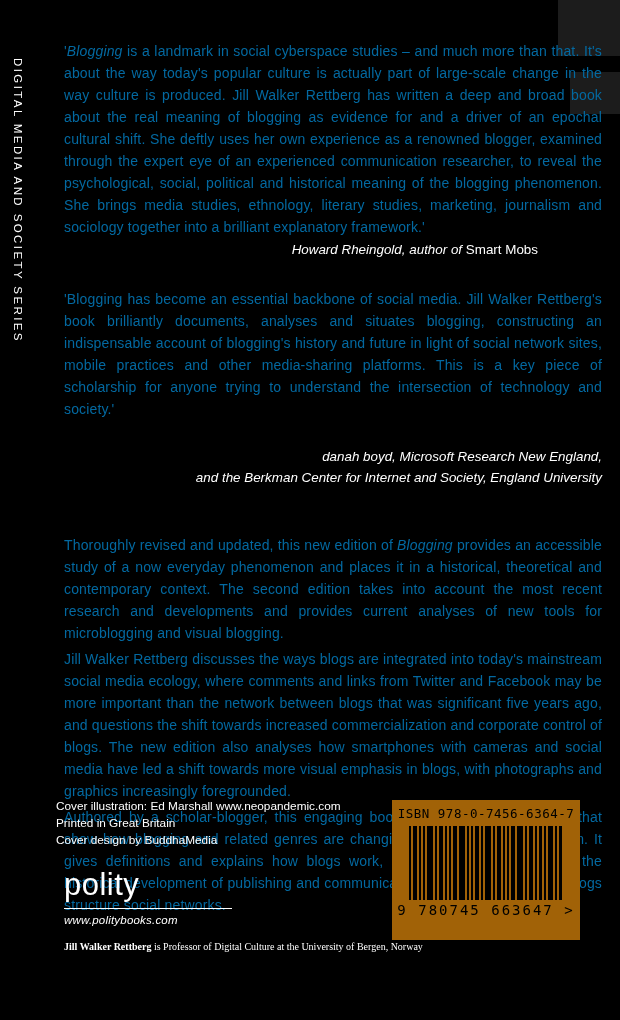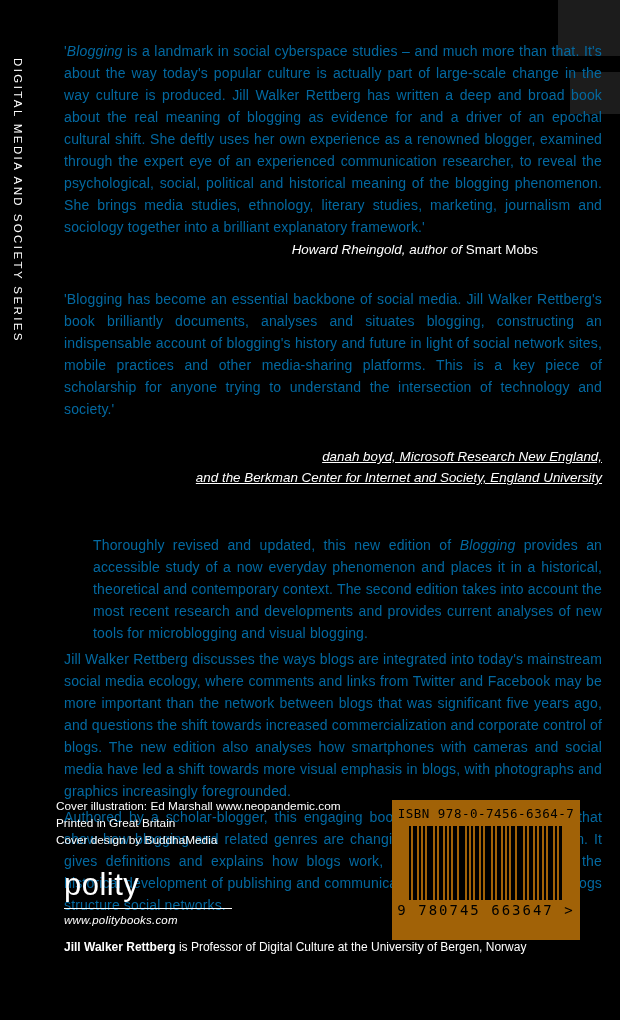--- a/index.html
+++ b/index.html
@@ -24,26 +24,26 @@
     margin:0 0 0 0;color:#0369a1;
   }
   .it{font-style:italic;}
   .bd{font-weight:bold;}
   .attrib{
     font-size:13.4px;line-height:20px;font-style:italic;text-align:right;
     margin:0;color:#fff;
   }
   .attrib .rm{font-style:normal;}
   .attrib-1{padding-right:64px;margin-top:2px;}
-  .attrib-2{margin-top:26px;line-height:21px;text-decoration:underline;}
+  .attrib-2{margin-top:26px;line-height:21px;}
   .gap-lg{margin-top:28px;}
-  .gap-xl{margin-top:46px;margin-left:29px;}
+  .gap-xl{margin-top:46px;}
   .gap-md{margin-top:4px;}
 
-  .author-line{font-size:12px;line-height:22px;margin-top:20px;text-align:left;}
+  .author-line{font-size:10px;line-height:22px;margin-top:20px;text-align:left;font-family:Liberation Serif, serif;}
 
   .credits{
     position:absolute;left:56px;top:798px;font-size:11.8px;line-height:17px;color:#fff;
   }
 
   .publisher{position:absolute;left:64px;top:868px;}
   .publisher .logo{font-size:31px;font-weight:normal;letter-spacing:0.5px;line-height:34px;}
   .publisher .rule{width:168px;height:1px;background:#fff;margin:6px 0 5px 0;}
   .publisher .site{font-size:11.5px;letter-spacing:0.2px;font-style:italic;}
 

